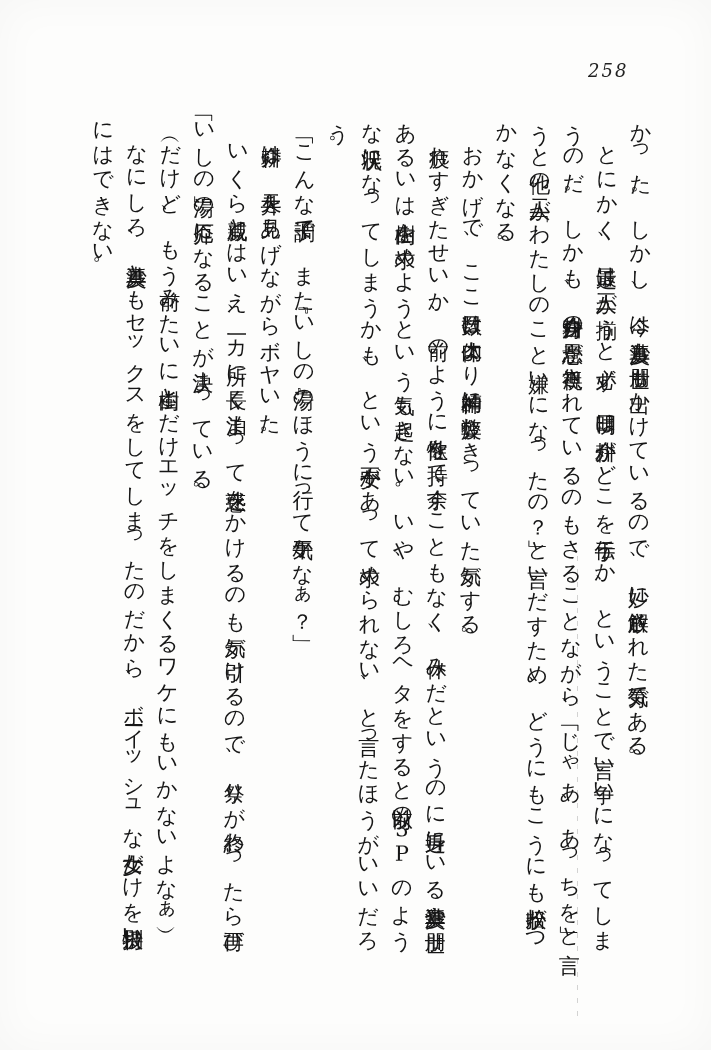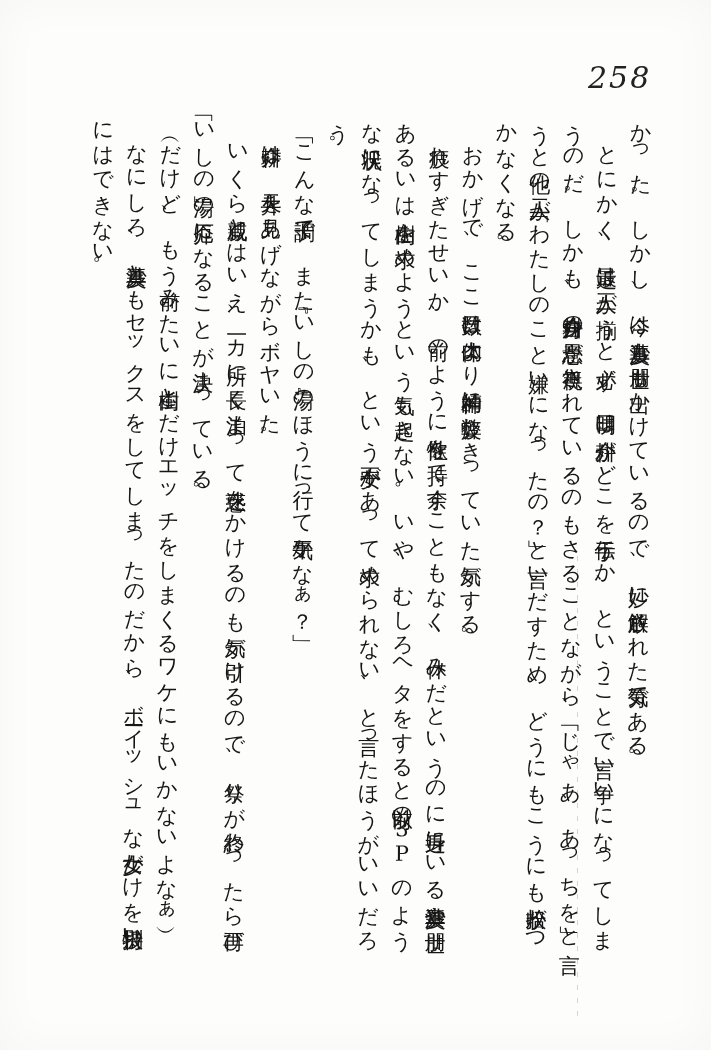--- a/index.html
+++ b/index.html
@@ -15,21 +15,21 @@
     overflow: hidden;
     box-shadow: inset 0 0 45px rgba(0,0,0,0.03);
     font-family: "DejaVu Serif", "Liberation Serif", serif;
     color: #1a1a1a;
   }
   .page-number {
     position: absolute;
     top: 60px;
     left: 588px;
     font-style: italic;
-    font-size: 30px;
+    font-size: 18px;
     letter-spacing: 2px;
     color: #222;
   }
   .text-block {
     position: absolute;
     top: 110px;
     right: 54px;
     width: 576px;
     height: 850px;
     writing-mode: vertical-rl;

